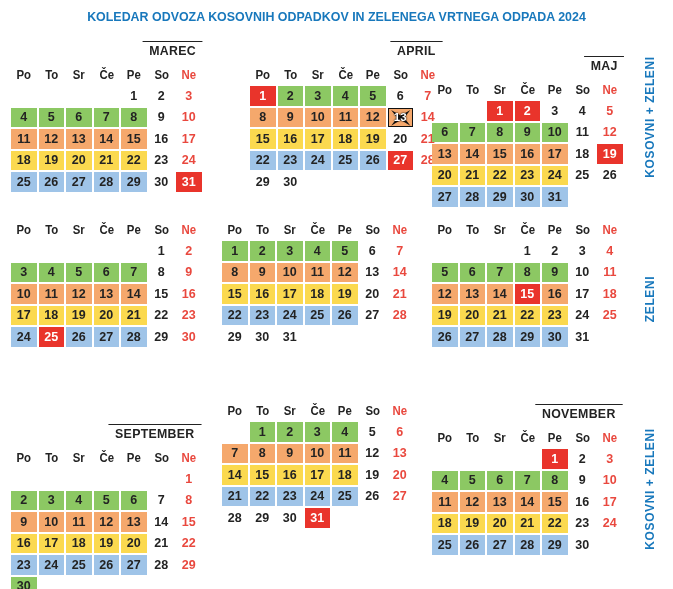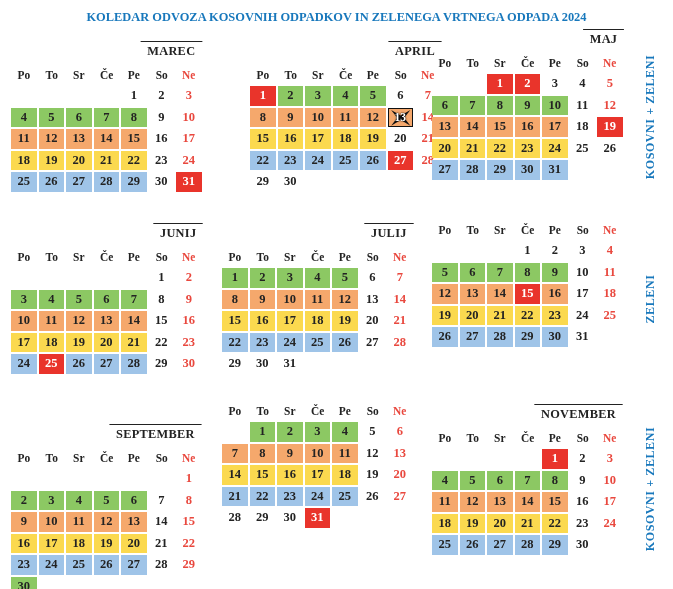--- a/index.html
+++ b/index.html
@@ -1,17 +1,17 @@
 <!DOCTYPE html>
 <html><head>
 <meta charset="utf-8">
 <style>
   html,body{margin:0;padding:0;background:#fff;}
   #page{position:relative;width:673px;height:589px;background:#ffffff;overflow:hidden;
-        font-family:Liberation Serif, serif;}
+        font-family:Liberation Sans, sans-serif;}
   #main-title{position:absolute;top:9px;left:0;width:673px;text-align:center;
         font-size:13.5px;font-weight:bold;color:#1878BC;letter-spacing:0px;
         transform:scaleX(0.92);transform-origin:center;white-space:nowrap;}
   .month{position:absolute;width:194px;}
   .month-title-row{height:26px;text-align:right;padding-top:1px;}
   .month-title{display:inline-block;border-top:1.6px solid #222;padding:1px 7px 0 7px;
         font-size:13px;font-weight:bold;color:#232323;letter-spacing:0.3px;
         transform:scaleX(0.95);transform-origin:center;}
   .weekday-row{display:grid;grid-template-columns:repeat(7,27.5px);height:18px;}
   .wd{text-align:center;font-size:12px;font-weight:bold;color:#232323;line-height:16px;
@@ -139,21 +139,21 @@
         <div class="day sun">28</div>
         <div class="day plain">29</div>
         <div class="day plain">30</div>
         <div class="day empty"></div>
         <div class="day empty"></div>
         <div class="day empty"></div>
         <div class="day empty"></div>
         <div class="day empty"></div>
       </div>
   </div>
-  <div class="month" style="left:431px;top:28px;">
+  <div class="month" style="left:431px;top:55px;">
     <div class="month-title-row"><span class="month-title">MAJ</span></div>
     <div class="weekday-row">
         <div class="wd">Po</div>
         <div class="wd">To</div>
         <div class="wd">Sr</div>
         <div class="wd">Če</div>
         <div class="wd">Pe</div>
         <div class="wd">So</div>
         <div class="wd ne">Ne</div>
       </div>
@@ -190,21 +190,20 @@
         <div class="day blue">28</div>
         <div class="day blue">29</div>
         <div class="day blue">30</div>
         <div class="day blue">31</div>
         <div class="day empty"></div>
         <div class="day empty"></div>
       </div>
   </div>
 
   <div class="month" style="left:10px;top:222px;">
-    <div class="month-title-row"><span class="month-title">JUNIJ</span></div>
     <div class="weekday-row">
         <div class="wd">Po</div>
         <div class="wd">To</div>
         <div class="wd">Sr</div>
         <div class="wd">Če</div>
         <div class="wd">Pe</div>
         <div class="wd">So</div>
         <div class="wd ne">Ne</div>
       </div>
     <div class="weeks">
@@ -239,21 +238,20 @@
         <div class="day blue">24</div>
         <div class="day red">25</div>
         <div class="day blue">26</div>
         <div class="day blue">27</div>
         <div class="day blue">28</div>
         <div class="day plain">29</div>
         <div class="day sun">30</div>
       </div>
   </div>
   <div class="month" style="left:221px;top:222px;">
-    <div class="month-title-row"><span class="month-title">JULIJ</span></div>
     <div class="weekday-row">
         <div class="wd">Po</div>
         <div class="wd">To</div>
         <div class="wd">Sr</div>
         <div class="wd">Če</div>
         <div class="wd">Pe</div>
         <div class="wd">So</div>
         <div class="wd ne">Ne</div>
       </div>
     <div class="weeks">

